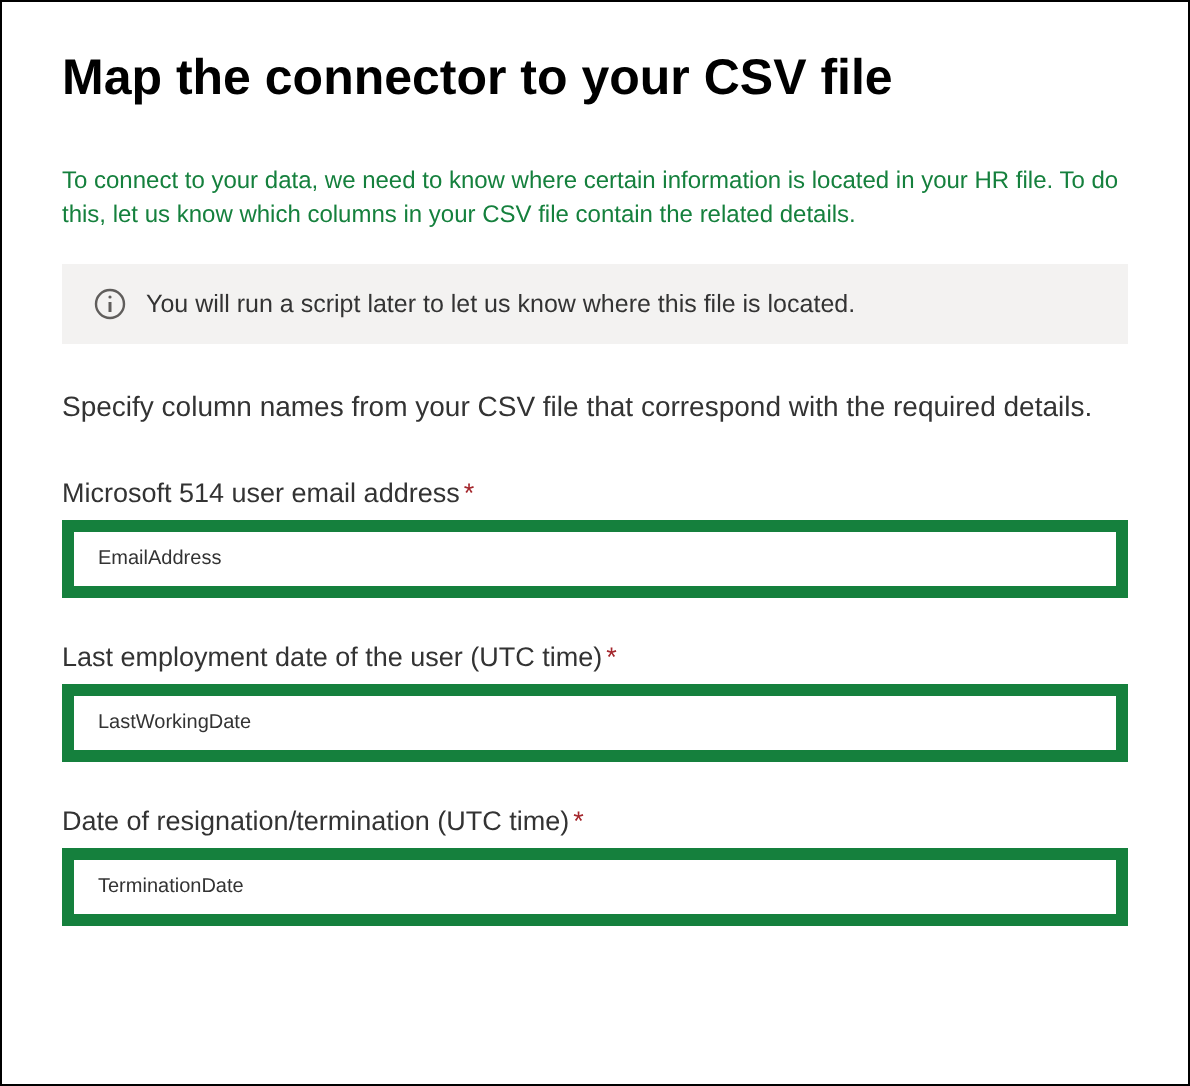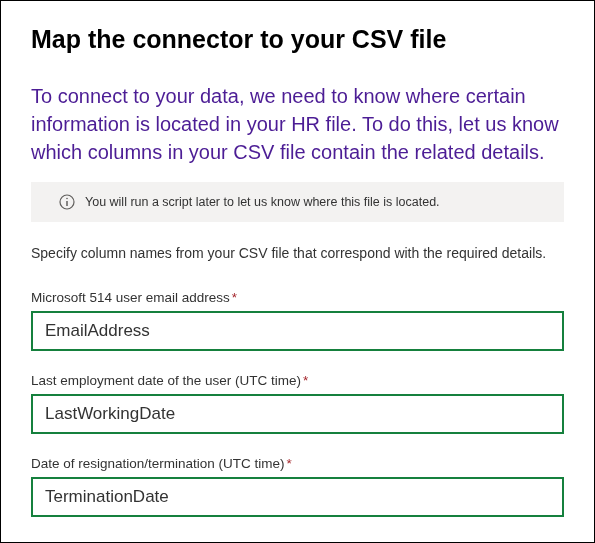--- a/index.html
+++ b/index.html
@@ -18,28 +18,28 @@
     .container {
       padding: 24px 30px;
     }
     .page-title {
       font-size: 25px;
       font-weight: 700;
       color: #000;
       margin-bottom: 28px;
     }
     .intro-text {
-      font-size: 20px;
-      color: #4c1d95;
+      font-size: 12px;
+      color: #15803d;
       line-height: 1.4;
       margin-bottom: 16px;
     }
     .info-banner {
       background: #f3f2f1;
-      padding: 12px 28px;
+      padding: 12px 16px;
       display: flex;
       align-items: center;
       gap: 10px;
       margin-bottom: 22px;
     }
     .info-banner .icon {
       width: 16px;
       height: 16px;
       flex-shrink: 0;
     }
@@ -61,23 +61,23 @@
       color: #333;
       margin-bottom: 6px;
       display: block;
     }
     .required-asterisk {
       color: #a4262c;
       margin-left: 2px;
     }
     .text-input {
       width: 100%;
-      border: 2px solid #15803d;
+      border: 6px solid #15803d;
       padding: 8px 12px;
-      font-size: 17px;
+      font-size: 10px;
       color: #333;
       font-family: inherit;
       outline: none;
       background: #fff;
     }
   </style>
 </head>
 <body>
 
 <div class="container">

